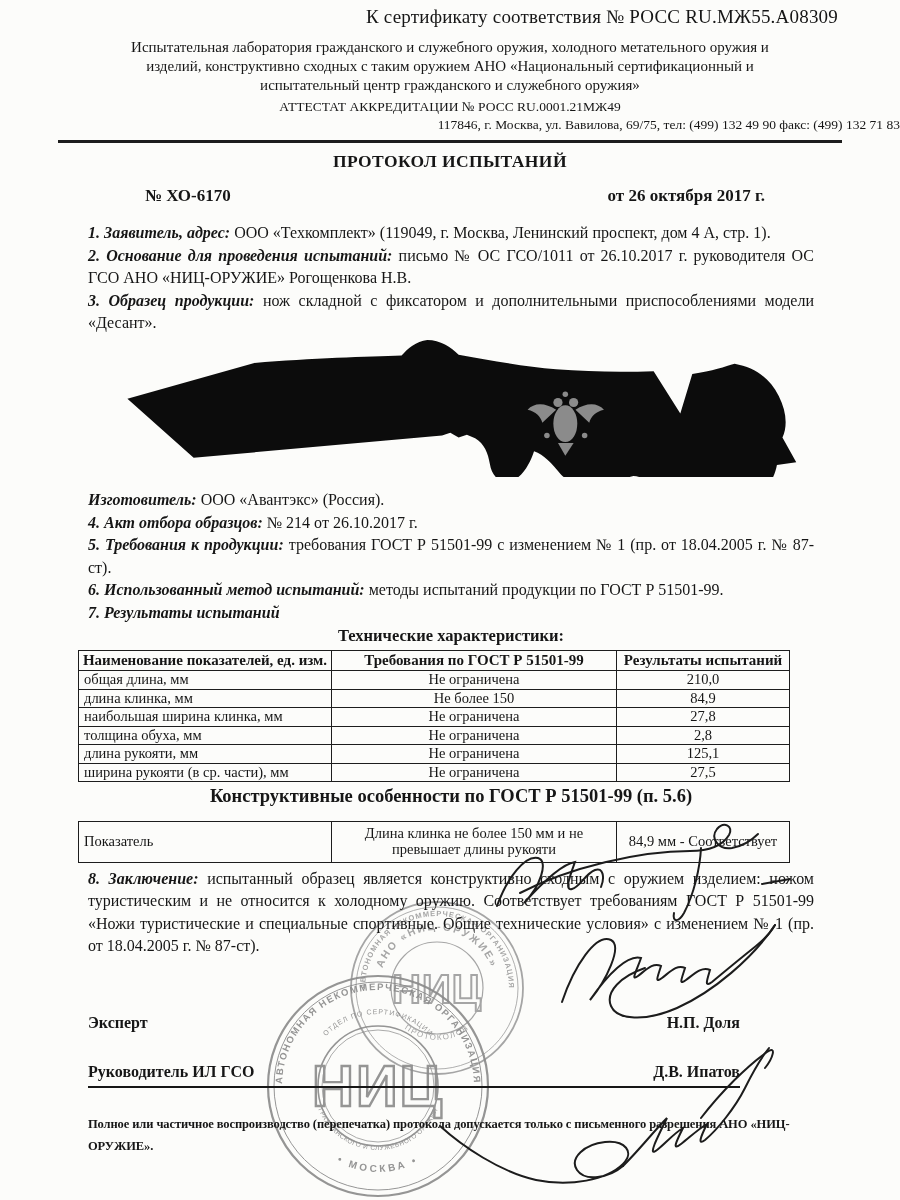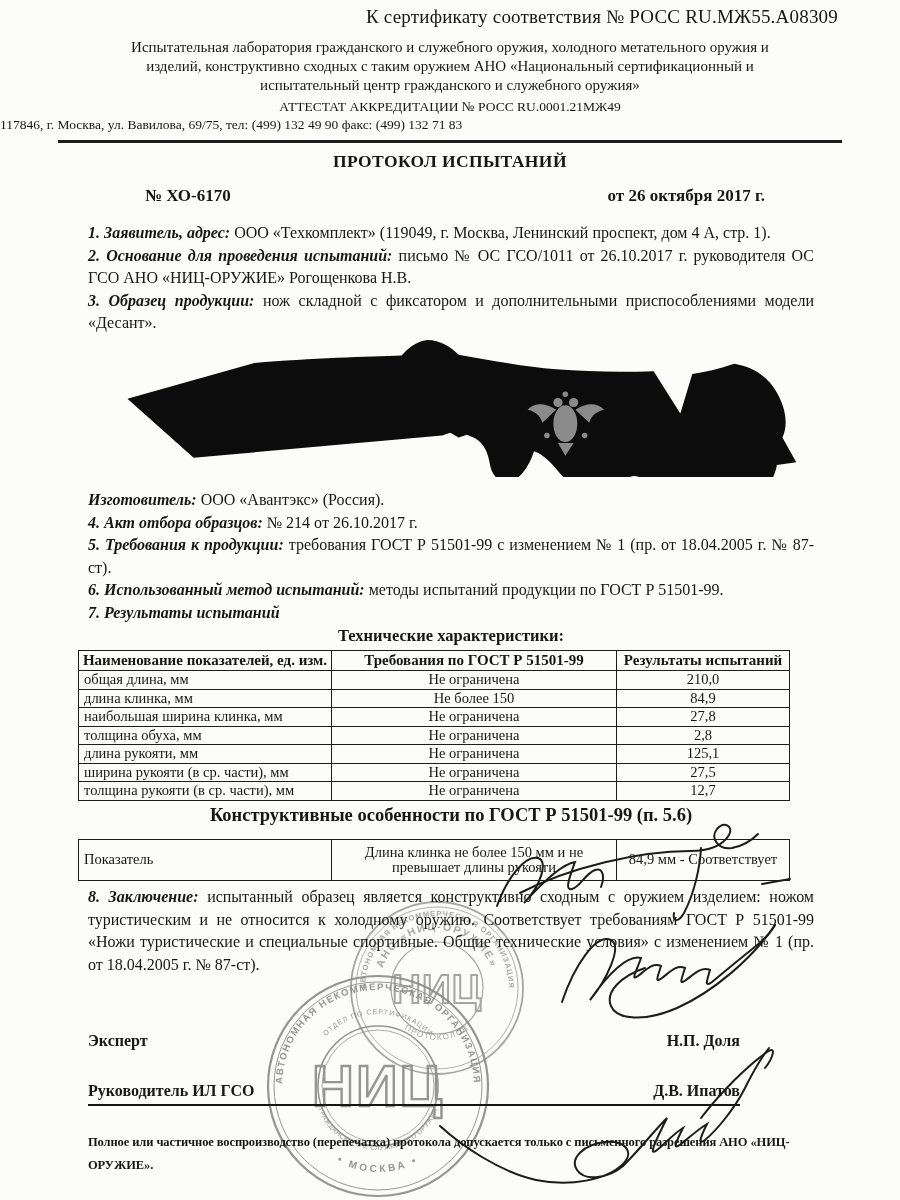--- a/index.html
+++ b/index.html
@@ -10,21 +10,21 @@
   }
   .layer{position:absolute;inset:0;}
   #stamps-layer{z-index:1;pointer-events:none;}
   #content{z-index:2;}
   #sig-layer{z-index:3;pointer-events:none;}
 
   .cert-line{position:absolute;top:6px;right:62px;font-size:19px;letter-spacing:.2px;}
   .lab-name{position:absolute;top:38px;left:104px;width:692px;text-align:center;
     font-weight:normal;font-size:15px;line-height:19px;}
   .accred{position:absolute;top:99px;left:0;width:100%;text-align:center;font-size:13.5px;}
-  .addr{position:absolute;top:117px;left:0;width:100%;text-align:left;font-size:13.5px;}
+  .addr{position:absolute;top:117px;left:0;width:100%;text-align:right;font-size:13.5px;}
   .rule{position:absolute;top:140px;left:58px;width:784px;border-top:3px solid #1d1d1d;}
   .doc-title{position:absolute;top:151px;left:0;width:100%;text-align:center;
     font-weight:bold;font-size:17.5px;letter-spacing:.4px;}
   .num-row{position:absolute;top:186px;left:145px;width:620px;display:flex;
     justify-content:space-between;font-weight:bold;font-size:17px;}
 
   .bodytext{position:absolute;top:222px;left:88px;width:726px;font-size:16px;
     line-height:22.5px;text-align:justify;}
   .bodytext p{margin:0;}
   .lead{font-weight:bold;font-style:italic;}
@@ -212,25 +212,20 @@
           <tr>
             <td>длина рукояти, мм</td>
             <td>Не ограничена</td>
             <td>125,1</td>
           </tr>
           <tr>
             <td>ширина рукояти (в ср. части), мм</td>
             <td>Не ограничена</td>
             <td>27,5</td>
           </tr>
-          <tr>
-            <td>толщина рукояти (в ср. части), мм</td>
-            <td>Не ограничена</td>
-            <td>12,7</td>
-          </tr>
         </tbody>
     </table>
 
     <div class="tbl-title2">Конструктивные особенности по ГОСТ Р 51501-99 (п. 5.6)</div>
 
     <table class="design-table">
       <colgroup>
           <col style="width:253px">
           <col style="width:285px">
           <col style="width:173px">

